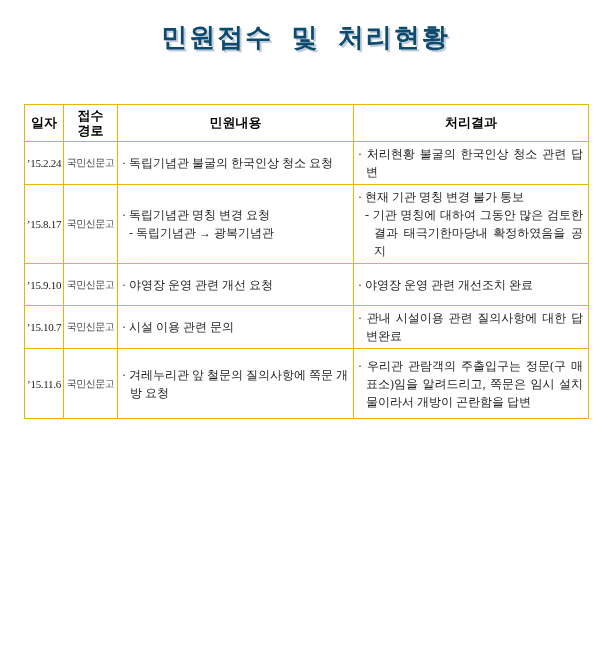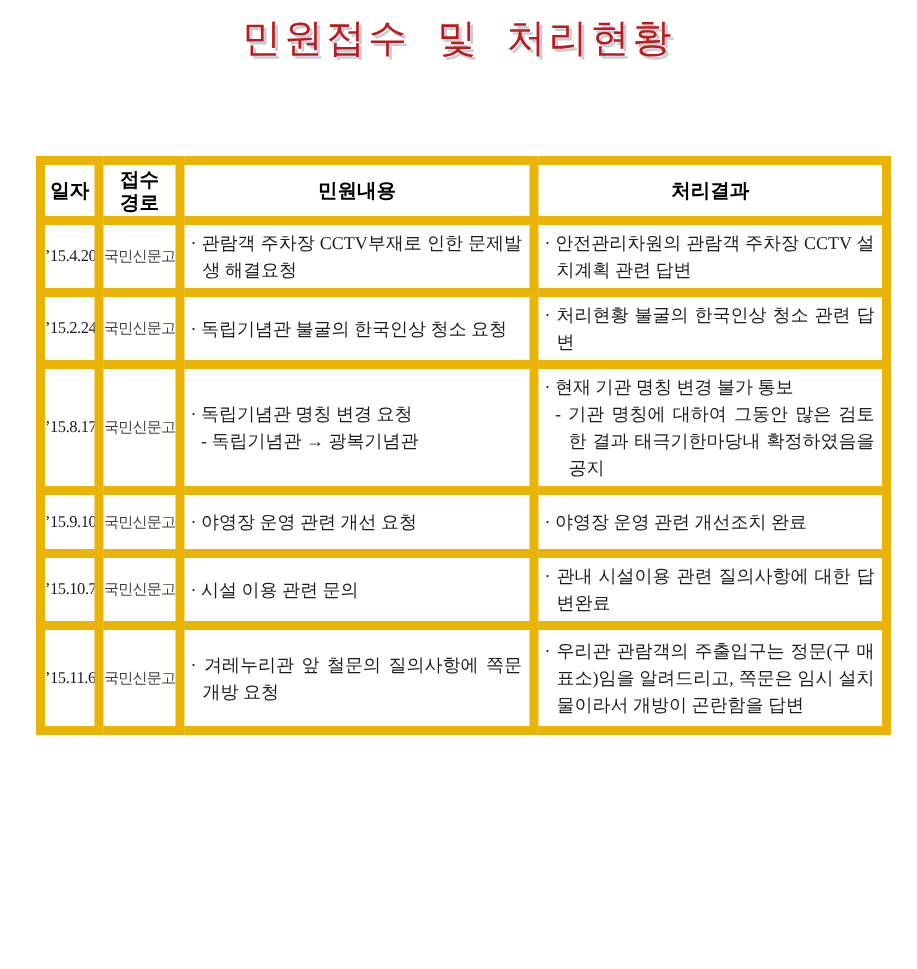--- a/index.html
+++ b/index.html
@@ -11,44 +11,44 @@
     position: relative;
     width: 611px;
     height: 646px;
     background: #ffffff;
     overflow: hidden;
     font-family: "Liberation Serif", "DejaVu Serif", serif;
     color: #111111;
   }
   .title {
     position: absolute;
-    top: 8px;
+    top: 20px;
     left: 0;
     width: 611px;
     margin: 0;
     text-align: center;
     font-family: "Liberation Sans", "DejaVu Sans", sans-serif;
     font-size: 26px;
-    font-weight: 400;
+    font-weight: 700;
     letter-spacing: 2px;
     word-spacing: 9px;
-    color: #b91c1c;
+    color: #0c4a6e;
     text-shadow: 2px 2px 0 #c6cdda;
   }
   table.complaints {
     position: absolute;
     left: 24px;
     top: 104px;
     width: 564px;
     border-collapse: collapse;
     table-layout: fixed;
   }
   table.complaints th,
   table.complaints td {
-    border: 6px solid #eab308;
+    border: 1px solid #eab308;
     vertical-align: middle;
     overflow: hidden;
   }
   thead th {
     font-family: "Liberation Sans", "DejaVu Sans", sans-serif;
     font-size: 13px;
     font-weight: bold;
     text-align: center;
     color: #000000;
     padding: 2px;
@@ -112,30 +112,20 @@
     <thead>
       <tr class="hrow">
         <th>일자</th>
         <th class="pre">접수
 경로</th>
         <th>민원내용</th>
         <th>처리결과</th>
       </tr>
     </thead>
     <tbody>
-      <tr class="r0">
-        <td class="date">’15.4.20</td>
-        <td class="channel">국민신문고</td>
-        <td class="content">
-          <div class="line">· 관람객 주차장 CCTV부재로 인한 문제발생 해결요청</div>
-        </td>
-        <td class="result">
-          <div class="line">· 안전관리차원의 관람객 주차장 CCTV 설치계획 관련 답변</div>
-        </td>
-      </tr>
       <tr class="r1">
         <td class="date">’15.2.24</td>
         <td class="channel">국민신문고</td>
         <td class="content">
           <div class="line">· 독립기념관 불굴의 한국인상 청소 요청</div>
         </td>
         <td class="result">
           <div class="line">· 처리현황 불굴의 한국인상 청소 관련 답변</div>
         </td>
       </tr>

